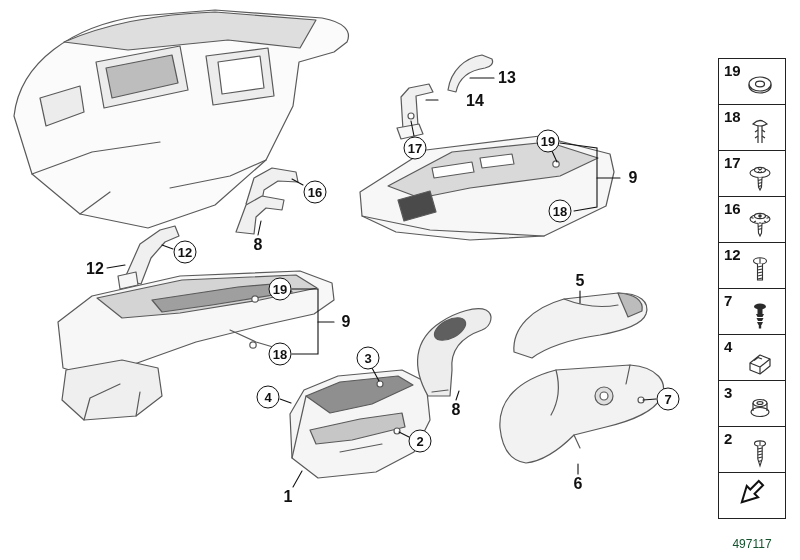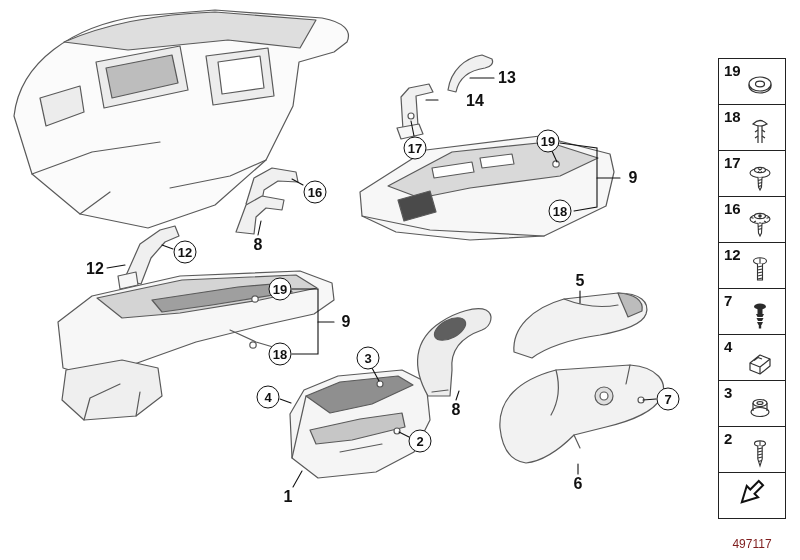--- a/index.html
+++ b/index.html
@@ -23,21 +23,21 @@
   .legend-box {
     position:relative; width:68px; height:47px;
     border:1px solid #222; background:#fff; margin-top:-1px;
   }
   .legend-box:first-child { margin-top:0; }
   .legend-num { position:absolute; left:5px; top:3px; font-weight:bold; font-size:15px; }
   .legend-icon { position:absolute; right:7px; bottom:3px; }
 
   .part-number {
     position:absolute; left:718px; top:537px; width:68px;
-    text-align:center; font-size:12px; color:#7f1d1d;
+    text-align:center; font-size:12px; color:#14532d;
   }
 </style>
 </head>
 <body>
 
 <div class="stage">
 
   <svg class="art" width="712" height="560" viewBox="0 0 712 560">
     <g stroke="#5a5a5a" stroke-width="1.2" fill="none" stroke-linejoin="round" stroke-linecap="round">
 

